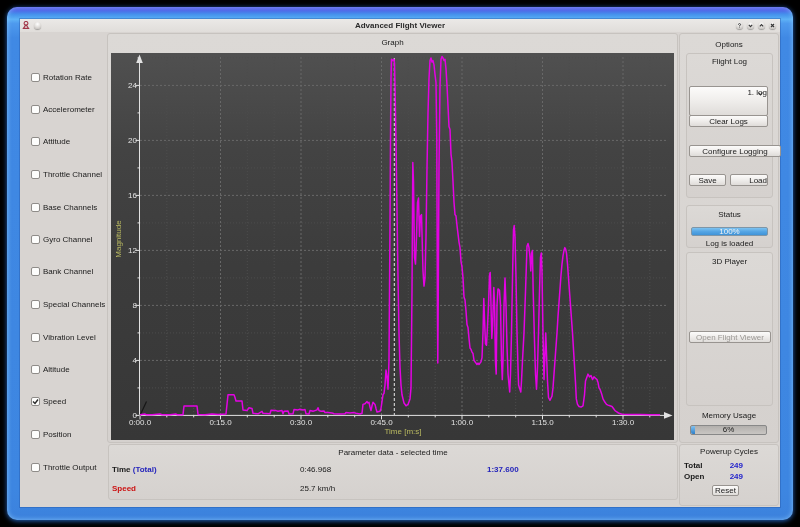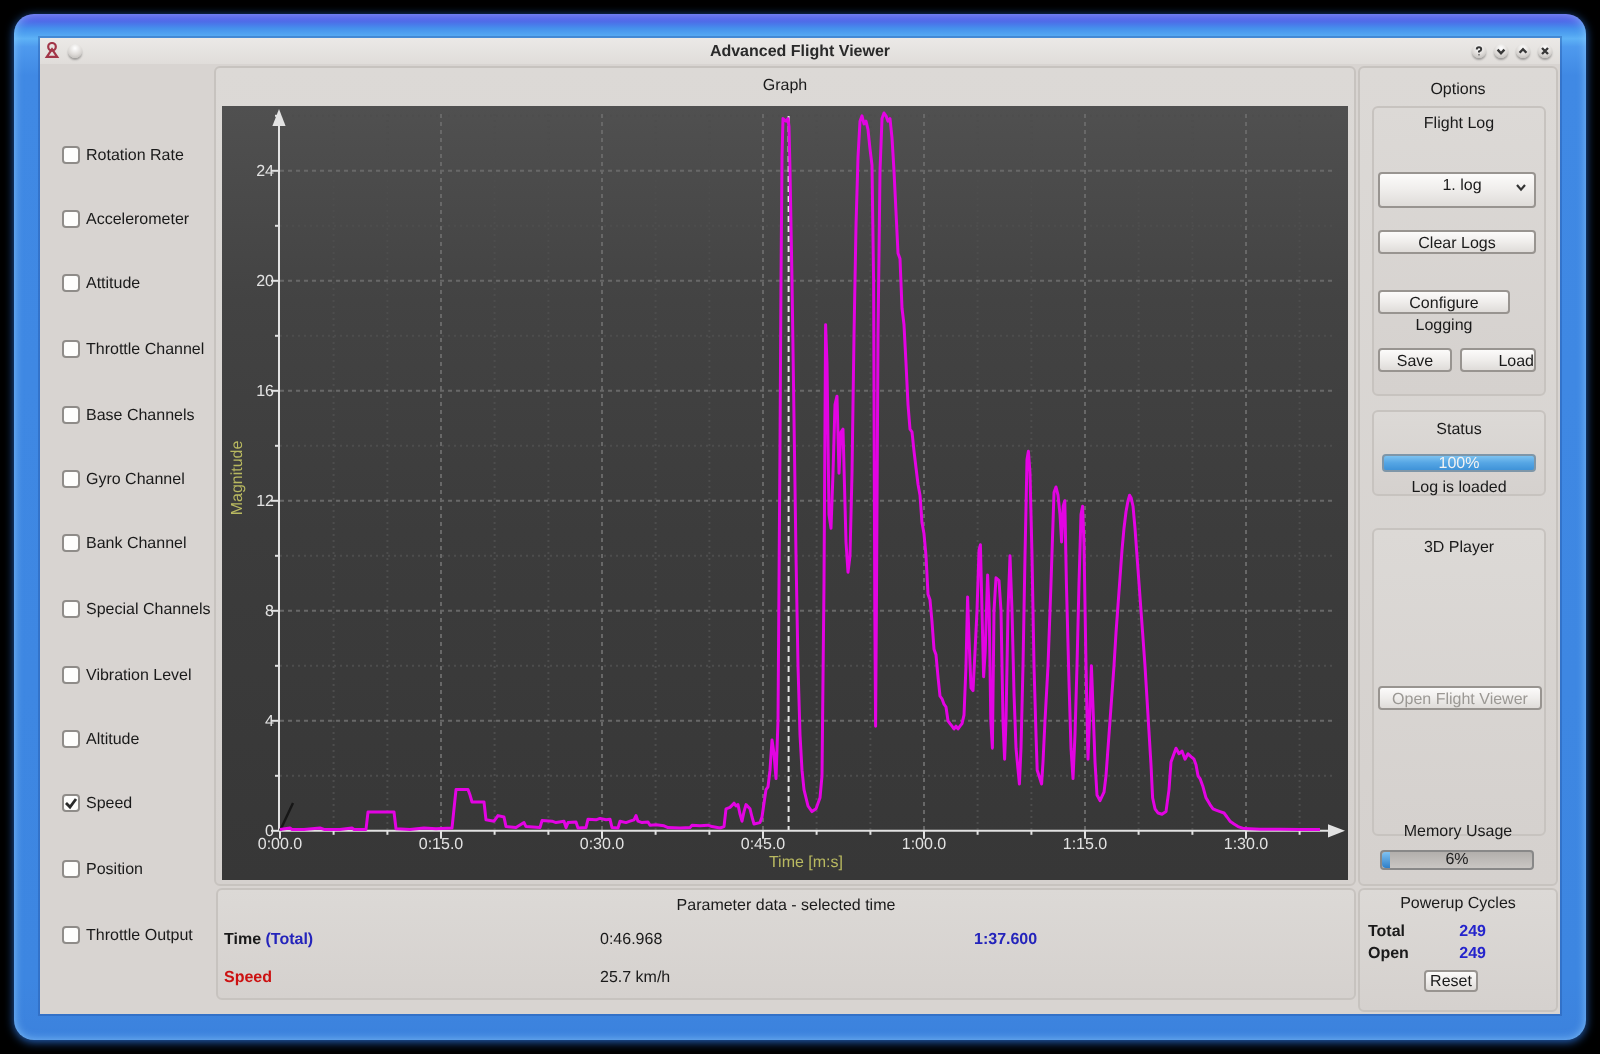--- a/index.html
+++ b/index.html
@@ -256,35 +256,35 @@
     <div class="t" style="left:191px;top:20px">0:46.968</div>
     <div class="t" style="left:378px;top:20px;font-weight:bold;color:#2424bb">1:37.600</div>
     <div class="t" style="left:3px;top:39px;font-weight:bold;color:#cc1111">Speed</div>
     <div class="t" style="left:191px;top:39px">25.7 km/h</div>
   </div>
 
   <div class="gbox" id="optbox" style="left:659px;top:14px;width:100px;height:410px;">
     <div class="gtitle" style="top:6px">Options</div>
     <div class="gbox" style="left:6px;top:19px;width:87px;height:145px;">
       <div class="gtitle" style="top:3px">Flight Log</div>
-      <div class="btn" style="left:2px;top:32px;width:79px;height:18px;line-height:12px;text-align:center;padding-left:5px;">1. log<svg style="position:absolute;right:3px;top:3px" width="7" height="7" viewBox="0 0 7 7">
+      <div class="btn" style="left:2px;top:32px;width:79px;height:30px;line-height:12px;text-align:right;padding-left:5px;">1. log<svg style="position:absolute;right:3px;top:3px" width="7" height="7" viewBox="0 0 7 7">
               <path d="M1.5 2.5 L3.5 4.8 L5.5 2.5" fill="none" stroke="#333" stroke-width="1.1"></path>
             </svg></div>
       <div class="btn" style="left:2px;top:61px;width:79px;height:12px;line-height:11px;">Clear Logs</div>
-      <div class="btn" style="left:2px;top:91px;width:66px;height:12px;line-height:11px;">Configure Logging</div>
+      <div class="btn" style="left:2px;top:91px;width:92px;height:12px;line-height:11px;">Configure Logging</div>
       <div class="btn" style="left:2px;top:120px;width:37px;height:12px;line-height:11px;">Save</div>
       <div class="btn" style="left:43px;top:120px;width:38px;height:12px;line-height:11px;text-align:right;">Load</div>
     </div>
     <div class="gbox" style="left:6px;top:171px;width:87px;height:43px;">
       <div class="gtitle" style="top:4px">Status</div>
       <div style="position:absolute;left:4px;top:21px;width:77px;height:9px;border:1px solid #7e96a8;border-radius:2px;background:linear-gradient(180deg,#7cc2f0 0%,#55a5e4 50%,#3f93d8 100%);"></div>
       <div style="position:absolute;left:4px;top:21px;width:77px;font-size:8px;color:#f2f2f2;text-align:center;line-height:9px;">100%</div>
       <div class="gtitle" style="top:33px">Log is loaded</div>
     </div>
-    <div class="gbox" style="left:6px;top:218px;width:87px;height:154px;margin-top:12px;">
+    <div class="gbox" style="left:6px;top:218px;width:87px;height:154px;">
       <div class="gtitle" style="top:4px">3D Player</div>
       <div class="btn" style="left:2px;top:78px;width:82px;height:12px;line-height:11px;color:#9b9894;">Open Flight Viewer</div>
     </div>
     <div class="gtitle" style="top:377px">Memory Usage</div>
     <div style="position:absolute;left:10px;top:391px;width:77px;height:10px;border:1px solid #888;border-radius:2px;background:linear-gradient(180deg,#b2afac,#c9c6c3);">
       <div style="position:absolute;left:0;top:0;width:4px;height:8px;background:linear-gradient(180deg,#7fc2f2,#2f7fc8);border-radius:2px 0 0 2px;"></div>
     </div>
     <div style="position:absolute;left:10px;top:391px;width:77px;font-size:8px;color:#222;text-align:center;line-height:10px;">6%</div>
   </div>
 

